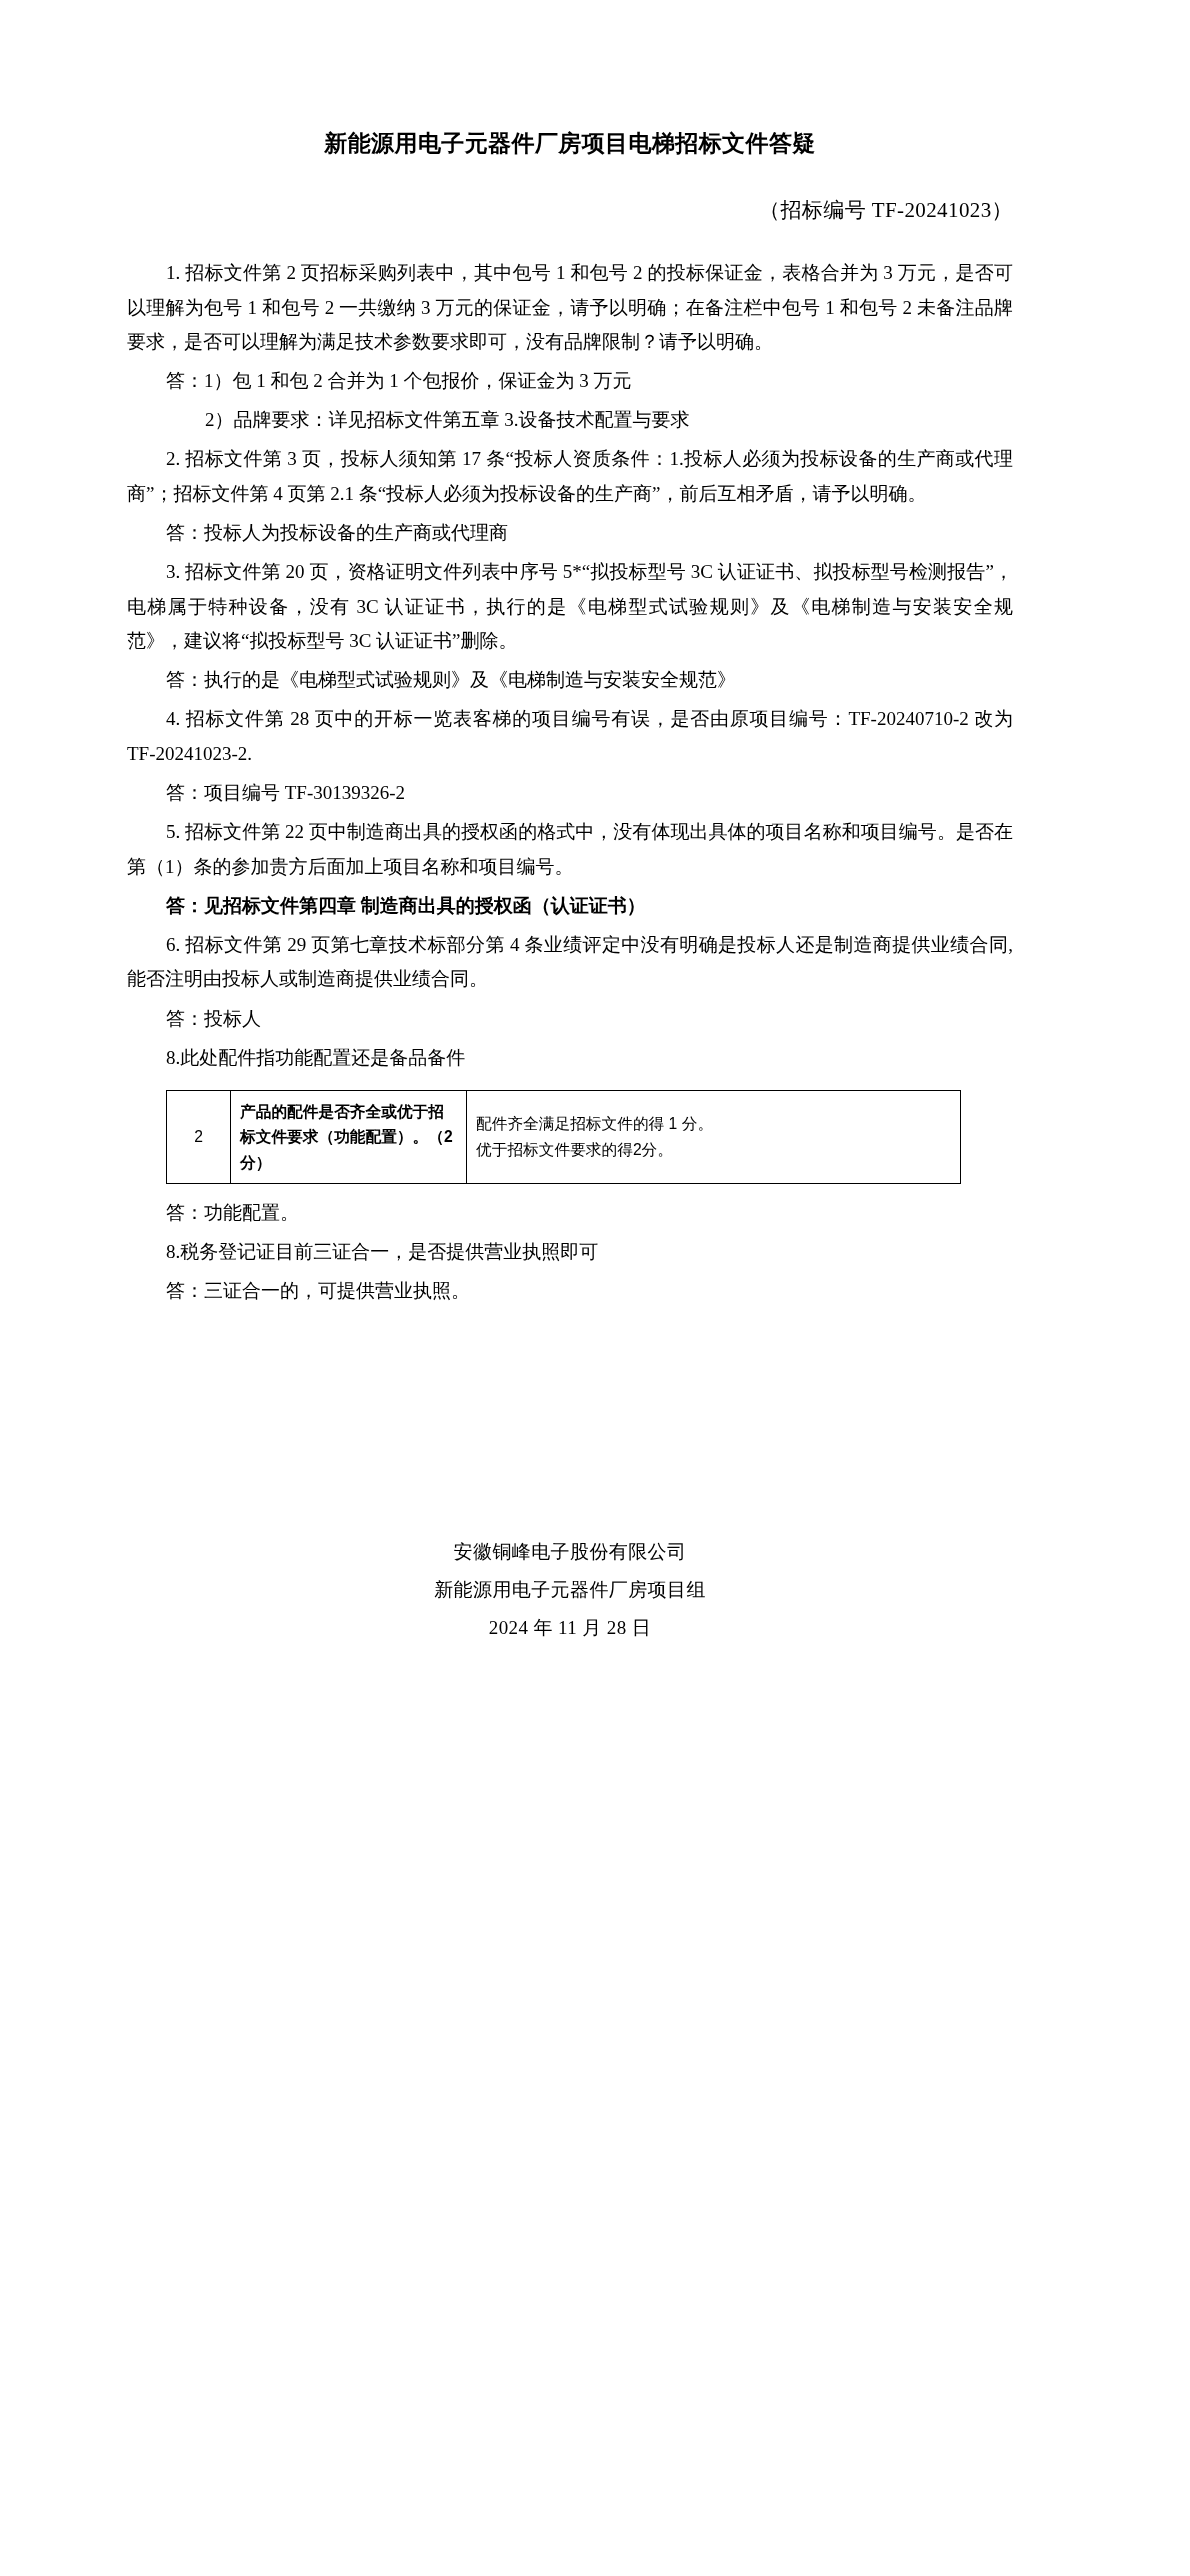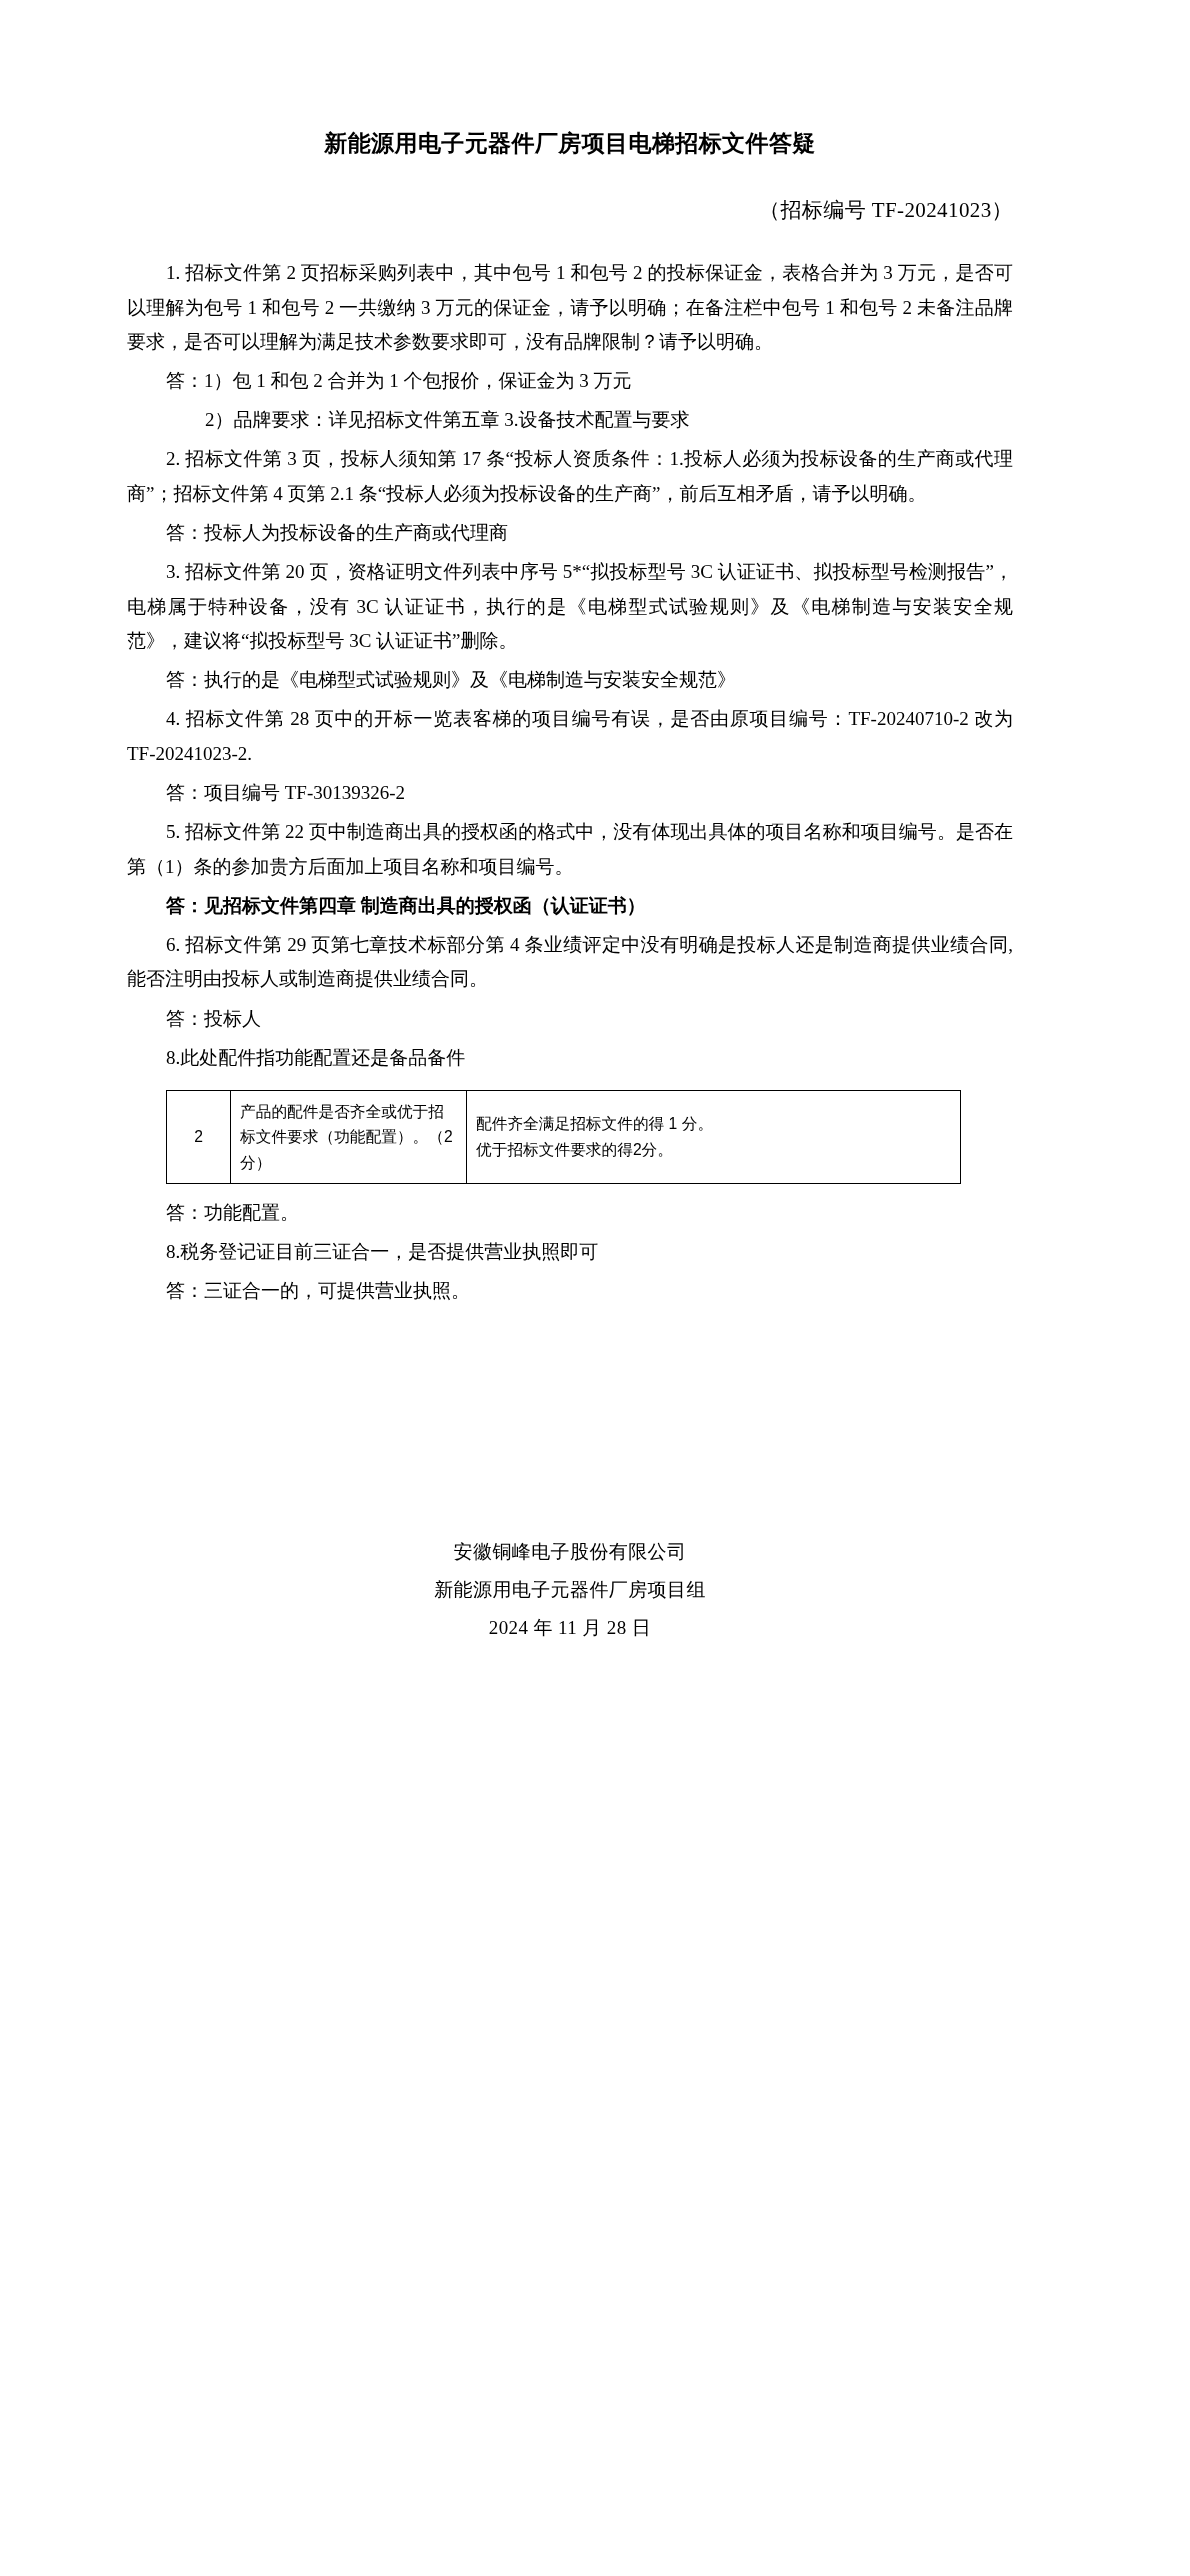--- a/index.html
+++ b/index.html
@@ -71,21 +71,21 @@
     line-height: 1.62;
     vertical-align: middle;
   }
   td.col-num {
     width: 45px;
     text-align: center;
     font-size: 15.7px;
   }
   td.col-item {
     width: 217px;
-    font-weight: normal;
+    font-weight: bold;
   }
   td.col-desc {
     width: auto;
   }
   .sign-block {
     margin-top: 225px;
     text-align: center;
     font-size: 19px;
     line-height: 2.0;
   }

